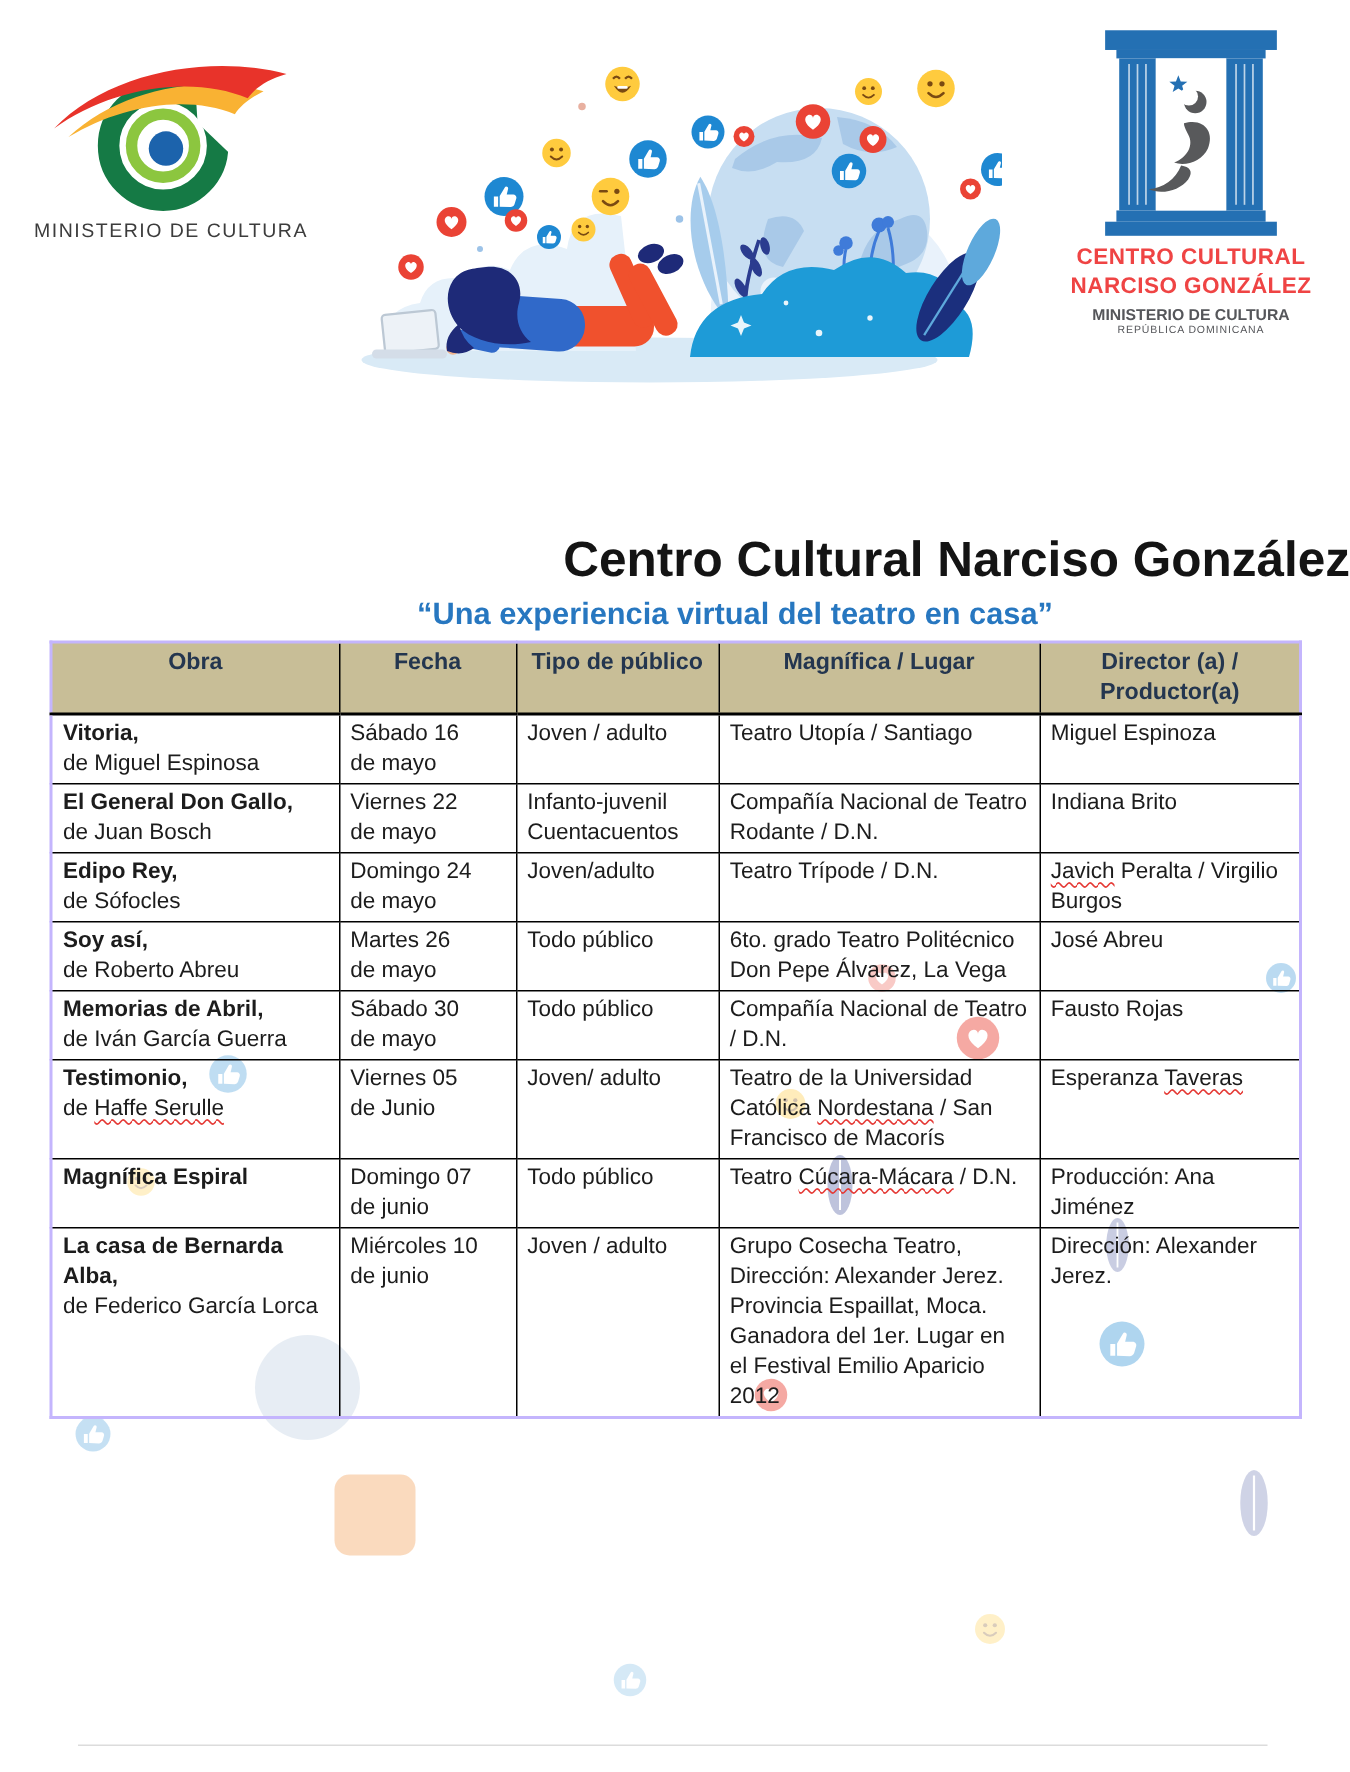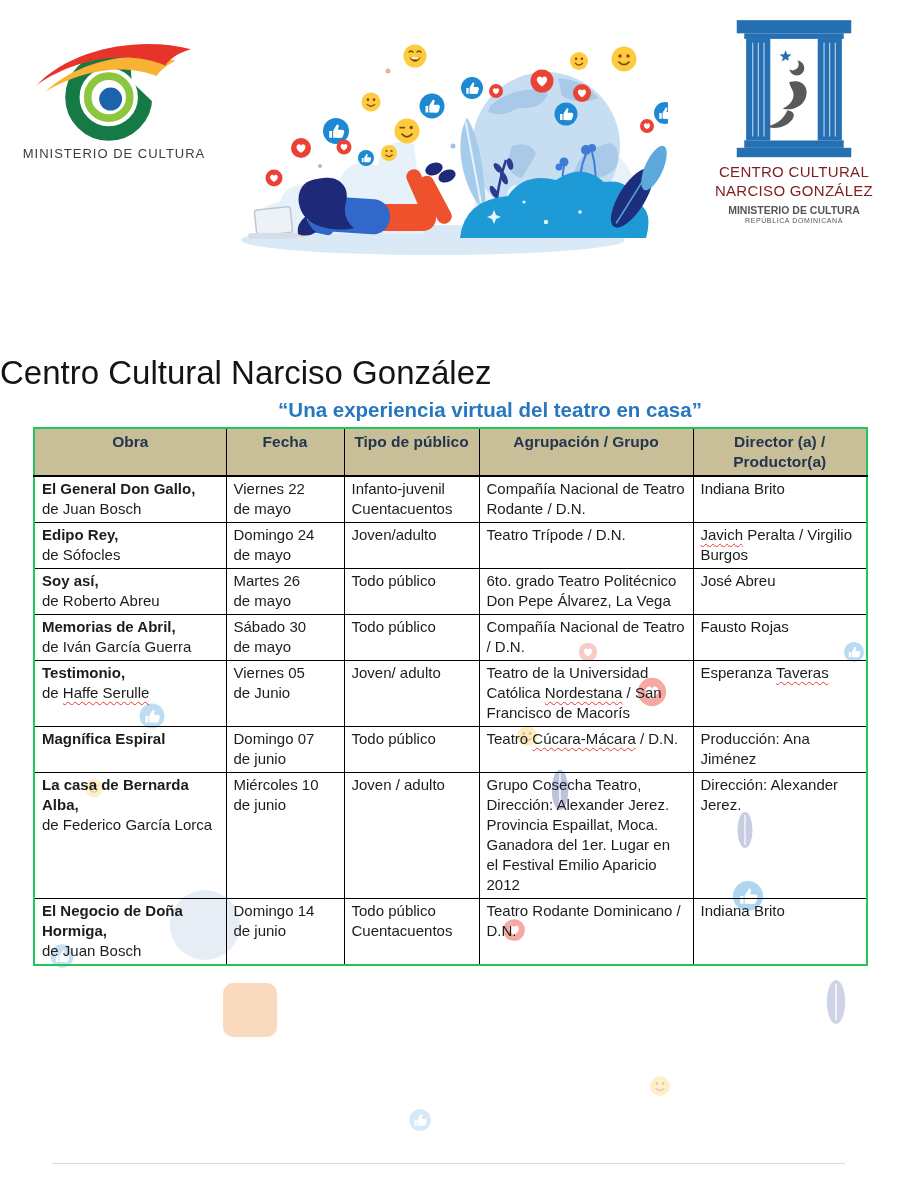--- a/index.html
+++ b/index.html
@@ -12,29 +12,29 @@
   }
   
   .logo-min { position:absolute; left:14px; top:34px; width:200px; text-align:center; z-index:1; }
   .logo-min svg { display:block; margin:0 auto; }
   .logo-min-label { margin-top:2px; font-size:13px; letter-spacing:1px; color:#3c3c3c; white-space:nowrap; }
 
   .illus { position:absolute; left:228px; top:26px; z-index:1; }
 
   .logo-ccng { position:absolute; left:700px; top:20px; width:188px; text-align:center; z-index:1; }
   .logo-ccng svg { display:block; margin:0 auto; }
-  .ccng-l1,.ccng-l2 { font-size:15px; font-weight:normal; color:#7f1d1d; letter-spacing:0.3px; line-height:1.25; white-space:nowrap; }
+  .ccng-l1,.ccng-l2 { font-size:15px; font-weight:bold; color:#ef4444; letter-spacing:0.3px; line-height:1.25; white-space:nowrap; }
   .ccng-l3 { font-size:10.5px; font-weight:bold; color:#55565A; margin-top:3px; white-space:nowrap; }
   .ccng-l4 { font-size:7px; color:#55565A; letter-spacing:0.6px; margin-top:1px; white-space:nowrap; }
 
   
   .title { position:absolute; top:276px; left:0; width:100%; text-align:center;
            font-size:53px; color:#141414; z-index:1; }
-  .subtitle { position:absolute; top:354px; left:0; width:100%; text-align:left;
-              font-size:33px; color:#141414; z-index:1; }
+  .subtitle { position:absolute; top:354px; left:0; width:100%; text-align:right;
+              font-size:33px; color:#141414; z-index:1;font-weight:bold; }
   .tagline { position:absolute; top:398px; left:0; width:100%; text-align:center;
              font-size:20.5px; font-weight:bold; color:var(--accent,#2777C0); z-index:1;padding-left:40px; }
 
   .sq { text-decoration-line:underline; text-decoration-style:wavy;
         text-decoration-color:var(--squiggle,#E53935); text-decoration-thickness:1px;
         text-underline-offset:3px; }
   .title .sq { text-decoration-thickness:2px; text-underline-offset:7px; }
 
   
   .sched { position:absolute; left:33px; top:427px; width:833px; z-index:1;
@@ -43,21 +43,21 @@
     background:var(--hdr-bg,#C8BE97); color:var(--hdr-fg,#24364F);
     font-weight:bold; font-size:15.5px; line-height:1.28;
     border:1px solid #000; border-bottom:2px solid #000;
     text-align:center; vertical-align:top; padding:3px 4px; white-space:pre-line;
   }
   .sched td {
     border:1px solid #000; font-size:15px; line-height:20px; color:#1c1c1c;
     vertical-align:top; padding:2px 7px 3px; white-space:pre-line;
     background:transparent;
   }
-  .sched { border:2px solid #22c55e; }
+  .sched { border:2px solid #c4b5fd; }
   .obra-t { font-weight:bold; }
 
   
   .decos { position:absolute; inset:0; z-index:0; }
   .deco { position:absolute; }
   .deco-blob { position:absolute; border-radius:50%; background:#C3D3E3; }
   .deco-blob.orange-blob { border-radius:10px; background:#F2A25C; }
 
   .bottom-rule { position:absolute; left:52px; right:55px; top:1163px; height:1px;
                  background:#dcdcdc; z-index:1; }
@@ -303,26 +303,35 @@
         <col style="width:118px">
         <col style="width:135px">
         <col style="width:214px">
         <col style="width:174px">
     </colgroup>
     <thead>
       <tr>
         <th>Obra</th>
         <th>Fecha</th>
         <th>Tipo de público</th>
-        <th>Agrupación / Grupo</th>
+        <th>Magnífica / Lugar</th>
         <th>Director (a) /
 Productor(a)</th>
       </tr>
     </thead>
     <tbody>
+        <tr>
+          <td><span class="obra-t">Vitoria,</span><span class="obra-s">
+de Miguel Espinosa</span></td>
+          <td>Sábado 16
+de mayo</td>
+          <td>Joven / adulto</td>
+          <td>Teatro Utopía / Santiago</td>
+          <td>Miguel Espinoza</td>
+        </tr>
         <tr>
           <td><span class="obra-t">El General Don Gallo,</span><span class="obra-s">
 de Juan Bosch</span></td>
           <td>Viernes 22
 de mayo</td>
           <td>Infanto-juvenil
 Cuentacuentos</td>
           <td>Compañía Nacional de Teatro Rodante  / D.N.</td>
           <td>Indiana Brito</td>
         </tr>
@@ -372,27 +381,17 @@
         </tr>
         <tr>
           <td><span class="obra-t">La casa de Bernarda Alba,</span><span class="obra-s">
 de Federico García Lorca</span></td>
           <td>Miércoles 10
 de junio</td>
           <td>Joven / adulto</td>
           <td>Grupo Cosecha Teatro, Dirección: Alexander Jerez. Provincia  Espaillat, Moca. Ganadora del 1er.  Lugar en el Festival Emilio Aparicio 2012</td>
           <td>Dirección: Alexander Jerez.</td>
         </tr>
-        <tr>
-          <td><span class="obra-t">El Negocio de Doña Hormiga,</span><span class="obra-s">
-de Juan Bosch</span></td>
-          <td>Domingo 14
-de junio</td>
-          <td>Todo público
-Cuentacuentos</td>
-          <td>Teatro Rodante Dominicano / D.N.</td>
-          <td>Indiana Brito</td>
-        </tr>
       </tbody>
   </table>
 
   <div class="bottom-rule"></div>
 </div>
 
 </body></html>

